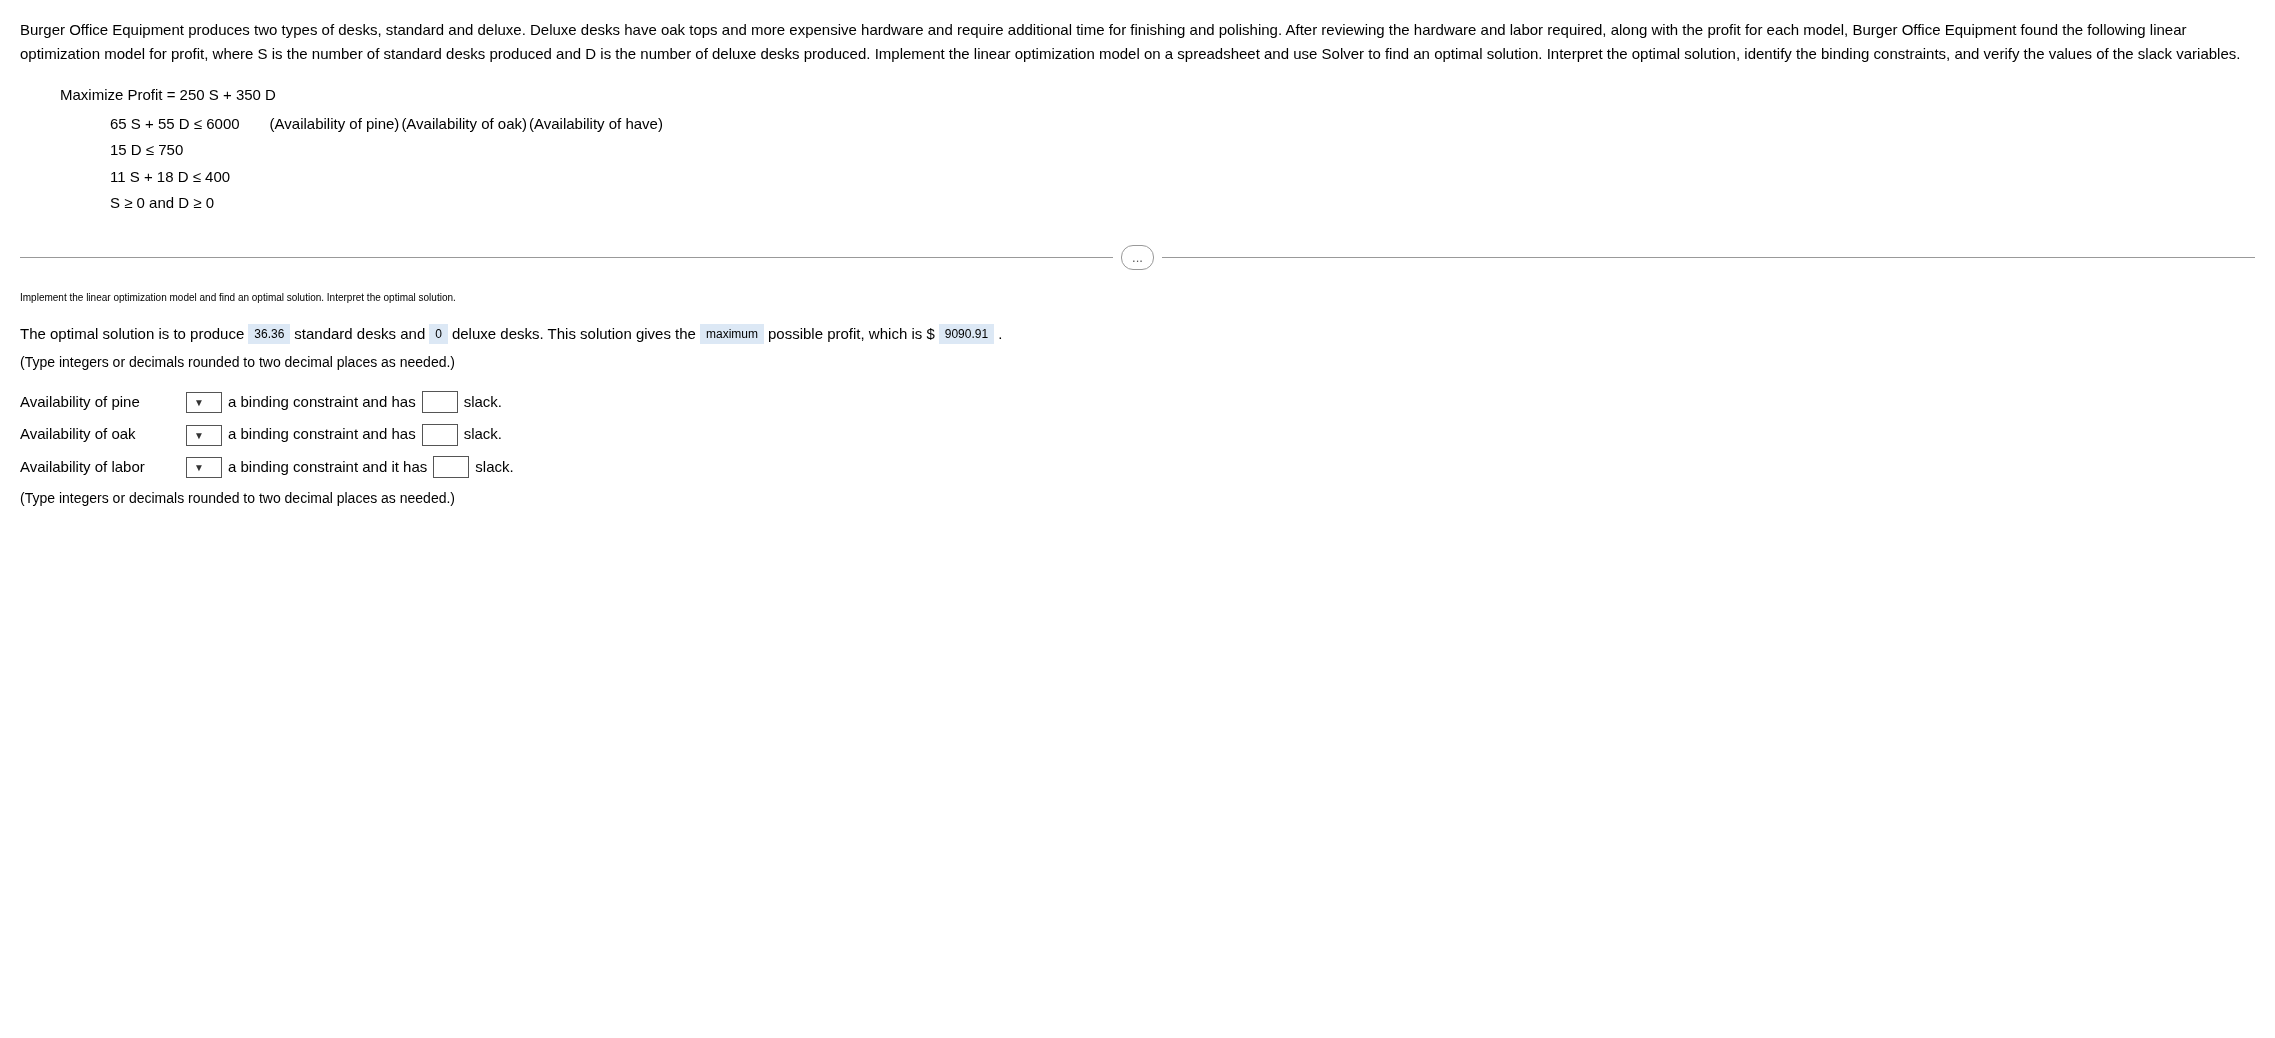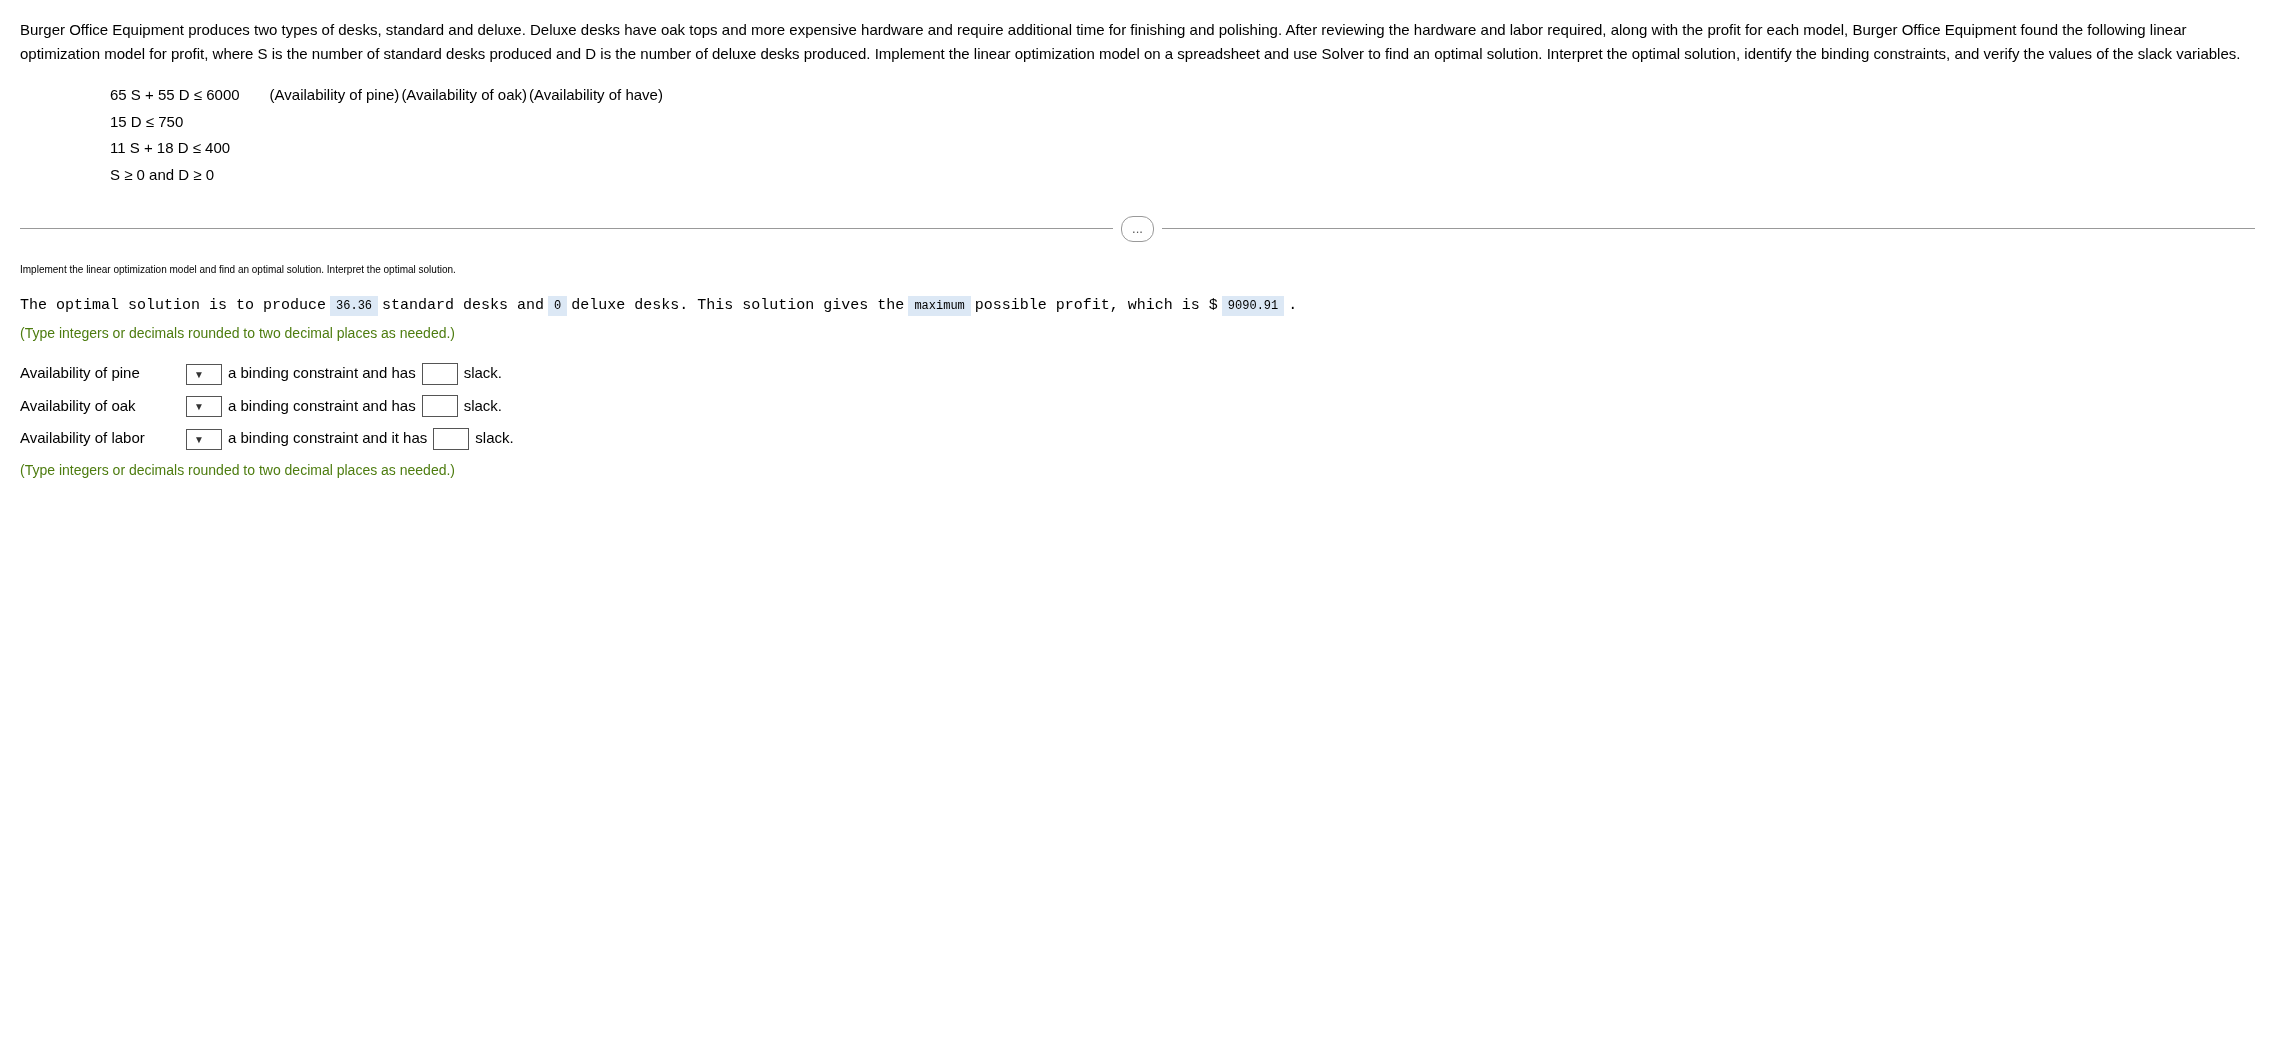--- a/index.html
+++ b/index.html
@@ -77,31 +77,30 @@
       font-size: 10px;
     }
 
     .optimal-line {
       font-size: 15px;
       margin-bottom: 6px;
       display: flex;
       flex-wrap: wrap;
       align-items: center;
       gap: 4px;
-      font-family: Liberation Mono, monospace;
     }
 
     .highlighted-value {
       background: #dce8f5;
       padding: 1px 6px;
       font-size: 12px;
     }
 
     .hint-text {
-      color: #4d7c0f;
+      color: #000000;
       font-size: 14px;
       margin-bottom: 18px;
     }
 
     .constraint-answer-row {
       display: flex;
       align-items: flex-end;
       gap: 6px;
       margin-bottom: 10px;
       font-size: 15px;
@@ -143,20 +142,21 @@
     }
   </style>
 </head>
 <body>
 
 <div class="intro-paragraph">
   <span>Burger Office Equipment produces two types of desks, standard and deluxe. Deluxe desks have oak tops and more expensive hardware and require additional time for finishing and polishing. After reviewing the hardware and labor required, along with the profit for each model, Burger Office Equipment found the following linear optimization model for profit, where S is the number of standard desks produced and D is the number of deluxe desks produced. Implement the linear optimization model on a spreadsheet and use Solver to find an optimal solution. Interpret the optimal solution, identify the binding constraints, and verify the values of the slack variables.</span>
 </div>
 
 <div class="model-block">
+  <div class="model-title">Maximize Profit = 250 S + 350 D</div>
   <div class="constraints-wrapper">
     <div class="constraints-left">
       <div class="constraint-row">65 S + 55 D ≤ 6000</div>
       <div class="constraint-row">15 D ≤ 750</div>
       <div class="constraint-row">11 S + 18 D ≤ 400</div>
       <div class="constraint-row">S ≥ 0 and D ≥ 0</div>
     </div>
     <div class="constraints-right">
       <div class="constraint-row">(Availability of pine)</div>
       <div class="constraint-row">(Availability of oak)</div>

